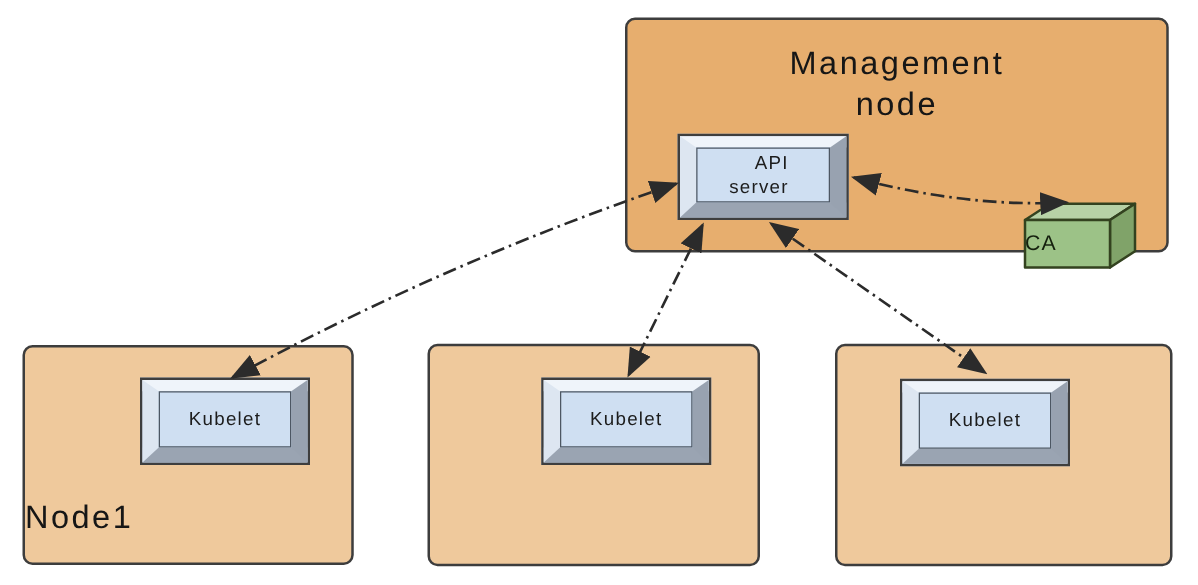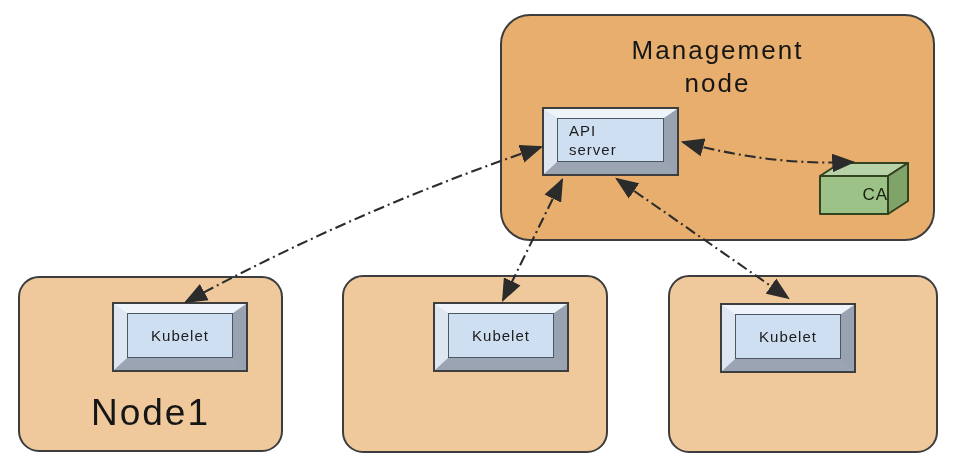--- a/index.html
+++ b/index.html
@@ -14,45 +14,44 @@
     background:var(--background,#ffffff);
     overflow:hidden;
   }
   
   .group-box{
     position:absolute;
     box-sizing:border-box;
     border:2px solid var(--management_border,#3d3d3d);
   }
   .management{
-    left:500px;top:14px;width:435px;height:227px;
-    border-radius:30px;
+    left:500px;top:14px;width:435px;height:188px;
+    border-radius:8px;
     background:var(--management_fill,#e7ae6e);
   }
   .worker{
-    border-radius:21px;
+    border-radius:8px;
     background:var(--node_fill,#efc99c);
     border-color:var(--node_border,#3d3d3d);
     padding-left:11px;
   }
   .worker.n1{left:18px;top:276px;width:265px;height:176px;}
   .worker.n2{left:342px;top:275px;width:266px;height:178px;}
   .worker.n3{left:668px;top:275px;width:270px;height:178px;}
 
   .mgmt-title{
     position:absolute;left:0;right:0;top:18px;
     margin:0 auto;width:220px;
     text-align:center;
     font-size:26px;line-height:33px;letter-spacing:2px;
     color:var(--text,#161616);
   }
   .node-label{
     position:absolute;left:0;right:0;top:118px;
-    text-align:center;
-    font-size:37px;line-height:34px;letter-spacing:2px;
+    font-size:26px;line-height:34px;letter-spacing:2px;
     color:var(--text,#161616);
   }
 
   
   .hwbox{
     position:absolute;
     box-sizing:border-box;
     border:2px solid var(--box_border,#3e3e3e);
     background:var(--box_face,#cfdff2);
   }
@@ -65,37 +64,37 @@
   .hwbox .face{
     position:absolute;inset:9px 13px 12px 13px;
     box-sizing:border-box;
     background:var(--box_face,#cfdff2);
     border:1px solid #4d5763;
     display:flex;align-items:center;justify-content:center;
     font-size:15px;line-height:19px;letter-spacing:1px;
     color:#1c1c1c;
   }
   .api-box{left:40px;top:91px;width:137px;height:69px;}
-  .api-box .face{justify-content:flex-start;padding-left:11px;}
+  .api-box .face{justify-content:flex-start;padding-left:11px;text-align:right;}
   .api-box .face span{display:block;width:62px;}
   .kubelet{width:136px;height:70px;}
   .n1 .kubelet{left:92px;top:24px;}
   .n2 .kubelet{left:89px;top:25px;}
   .n3 .kubelet{left:50px;top:26px;}
 
   
   .ca-wrap{position:absolute;left:308px;top:138px;width:110px;height:66px;}
   .ca-wrap svg{display:block;}
   .ca-top{fill:var(--ca_top,#b7d2a6);}
   .ca-side{fill:var(--ca_side,#80a369);}
   .ca-front{fill:var(--ca_front,#9cc287);}
   .ca-wrap polygon{stroke:var(--ca_border,#33421f);stroke-width:2;stroke-linejoin:round;}
   .ca-label{
     position:absolute;left:10px;top:31px;width:68px;
-    text-align:right;
+    text-align:left;
     font-size:17px;letter-spacing:1px;color:#15200e;
   }
 
   
   #arrows{
     position:absolute;left:0;top:0;
     pointer-events:none;
   }
   #arrows .conn{
     fill:none;

